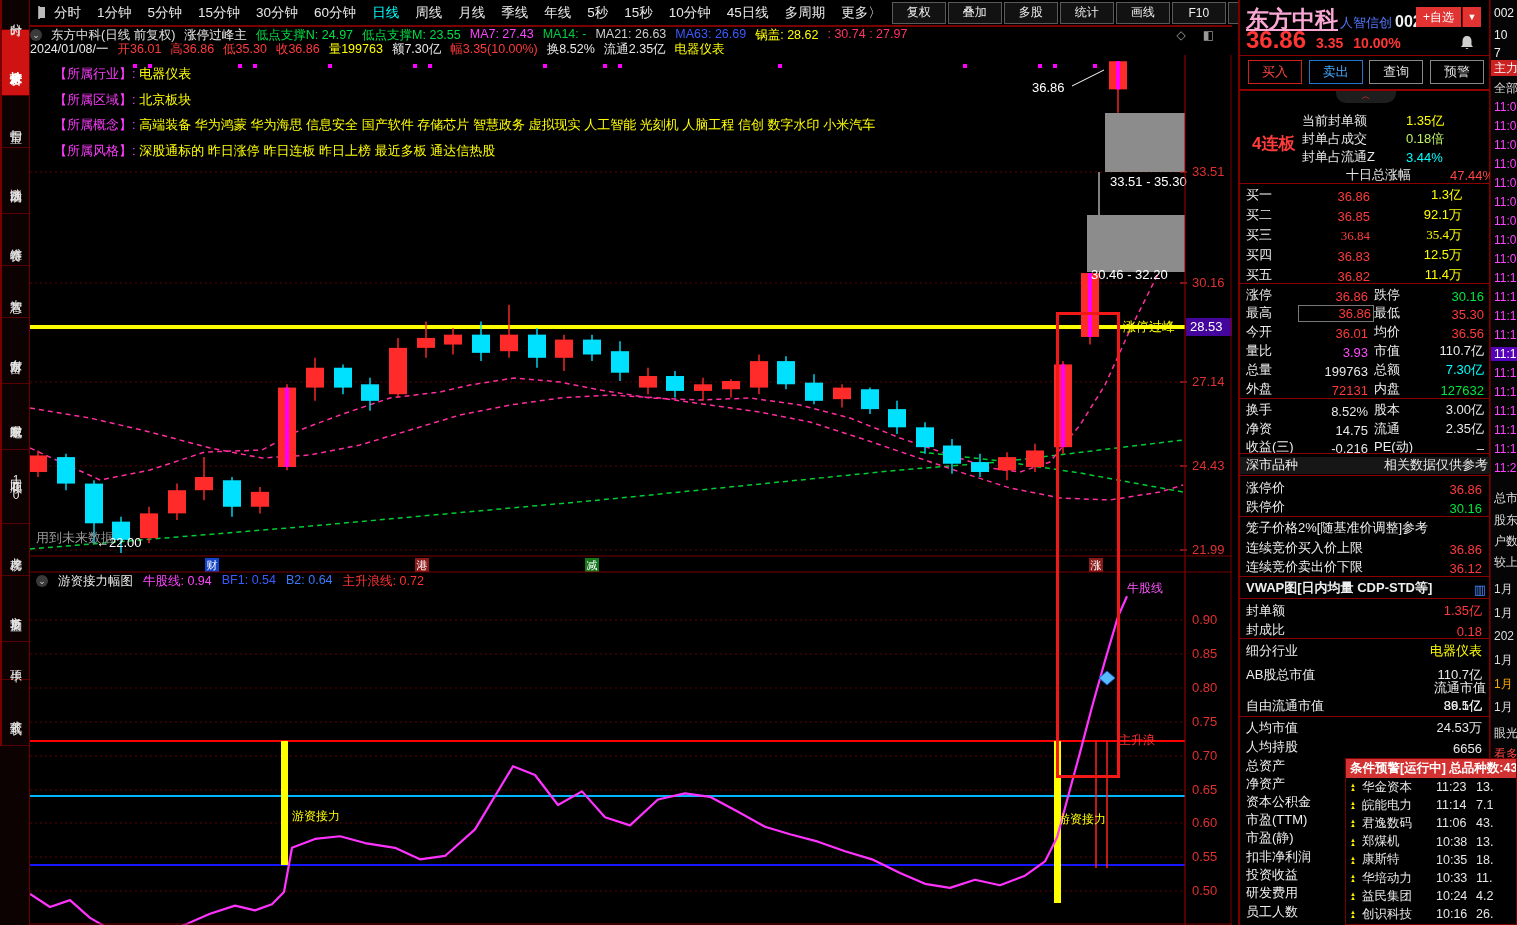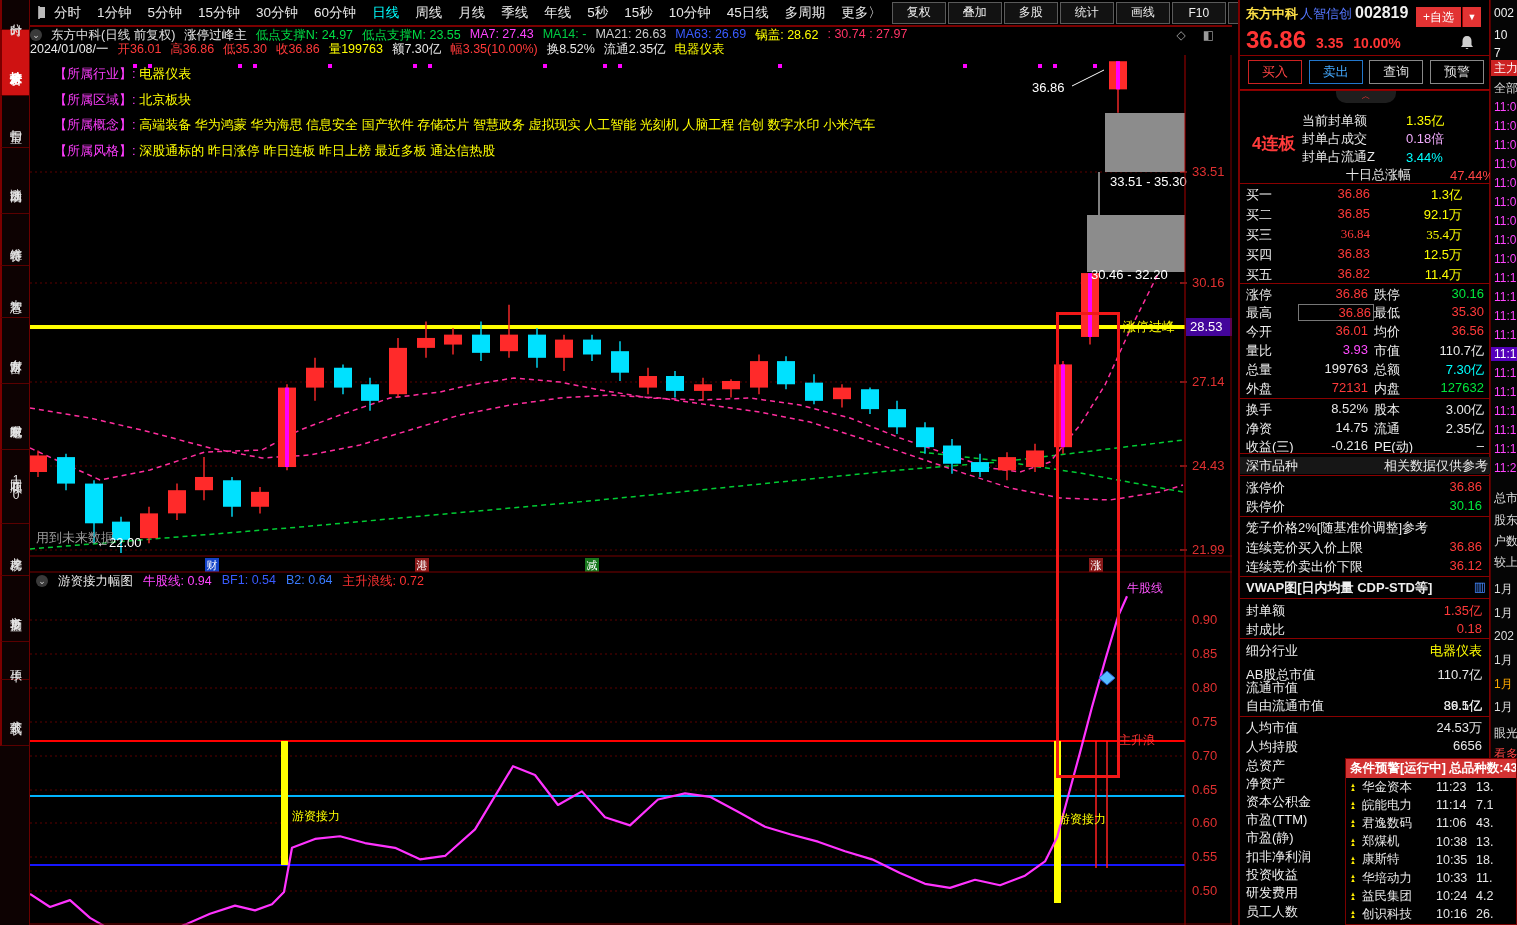--- a/index.html
+++ b/index.html
@@ -37,42 +37,42 @@
   .prop-label{color:#ff3dff;}
   .prop-value{color:#ffff00;}
   #subheader{position:absolute;left:6px;top:518px;height:16px;display:flex;align-items:center;
              font-size:12.5px;white-space:nowrap;z-index:4;}
   #subheader span{margin-right:10px;}
   #redbox{position:absolute;left:1026px;top:257px;width:58px;height:460px;border:3px solid #f21818;z-index:5;}
   
   #quote{position:absolute;left:1238px;top:0;width:252px;height:925px;background:#000;
          border-left:2px solid #7a0000;border-right:1px solid #7a0000;box-sizing:border-box;}
   #q-name-row{position:absolute;left:6px;top:4px;display:flex;align-items:baseline;white-space:nowrap;}
-  #q-name{color:#fde047;font-size:13px;font-weight:bold;}
+  #q-name{color:#f9a8d4;font-size:23px;font-weight:bold;text-decoration:underline;}
   #q-tag{color:#5577ff;font-size:13px;margin-left:2px;}
   #q-code{color:#f0f0f0;font-size:16px;font-weight:bold;margin-left:3px;}
   #q-selfsel{position:absolute;right:28px;top:7px;height:20px;background:#e23333;color:#fff;font-size:12px;
       display:flex;align-items:center;padding:0 7px;}
   #q-selfsel-caret{position:absolute;right:8px;top:7px;width:18px;height:20px;background:#e23333;color:#fff;
       border-left:1px solid #900;display:flex;align-items:center;justify-content:center;font-size:9px;}
   #q-price-row{position:absolute;left:6px;top:26px;display:flex;align-items:baseline;}
   #q-price{color:#ff3434;font-size:24px;font-weight:bold;}
   #q-chg,#q-pct{color:#ff3434;font-size:14px;margin-left:10px;font-weight:bold;}
   #q-bell{position:absolute;right:14px;top:34px;}
   #q-btns{position:absolute;left:0;top:55px;width:252px;height:35px;border-bottom:1px solid #9a0000;
       box-sizing:border-box;display:flex;align-items:center;justify-content:space-between;padding:0 8px;}
   .q-btn{width:52px;height:22px;display:flex;align-items:center;justify-content:center;font-size:13px;}
   #q-tab{position:absolute;left:96px;top:90px;width:60px;height:13px;background:#1e1e1e;
       border-radius:0 0 10px 10px;display:flex;align-items:center;justify-content:center;
       color:#ff3333;font-size:9px;}
   #q-board{position:absolute;left:0;top:106px;width:252px;height:76px;}
   #q-board-label{position:absolute;left:12px;top:26px;color:#ff3b3b;font-size:17px;font-weight:bold;}
   .qb-row{position:absolute;left:62px;width:184px;height:18px;display:flex;font-size:13px;align-items:center;}
   .qb-l{color:#e8e8e8;width:104px;text-align:left;}
-  .qrow{position:absolute;left:6px;width:240px;height:18px;display:flex;font-size:13px;align-items:flex-start;white-space:nowrap;}
+  .qrow{position:absolute;left:6px;width:240px;height:18px;display:flex;font-size:13px;align-items:flex-end;white-space:nowrap;}
   .q-l{color:#eeeeee;}
   .hdiv{position:absolute;left:0;width:252px;height:0;border-top:1px solid #8a0000;}
   .q-hd{background:#161616;}
   .boxed{border:1px solid #777;padding:0 2px;}
   
   #alert{position:absolute;left:1345px;top:758px;width:172px;height:167px;background:#000;z-index:9;
          border:1px solid #7a0000;box-sizing:border-box;}
   #alert-head{height:19px;background:#d23232;color:#fff;font-size:12.5px;font-weight:bold;
       display:flex;align-items:center;padding-left:4px;white-space:nowrap;overflow:hidden;}
   .al-row{display:flex;align-items:center;height:18.2px;font-size:12.5px;color:#e6e6e6;padding-left:4px;}
@@ -394,21 +394,21 @@
       </div>
   <div id="q-tab">︿</div>
   <div id="q-board">
     <div id="q-board-label">4连板</div>
   <div class="qb-row" style="top: 6px;">
           <span class="qb-l">当前封单额</span>
           <span style="color: rgb(255, 255, 0);">1.35亿</span>
         </div>
         <div class="qb-row" style="top: 24px;">
           <span class="qb-l">封单占成交</span>
-          <span style="color: #f0abfc; text-align: right;">0.18倍</span>
+          <span style="color: #bef264; text-align: right;">0.18倍</span>
         </div>
         <div class="qb-row" style="top: 42px;">
           <span class="qb-l">封单占流通Z</span>
           <span style="color: rgb(0, 255, 255);">3.44%</span>
         </div>
         <div class="qb-row" style="top: 60px; margin-left: 44px;">
           <span class="qb-l">十日总涨幅</span>
           <span style="color: rgb(255, 68, 68);">47.44%</span>
         </div>
       </div>

